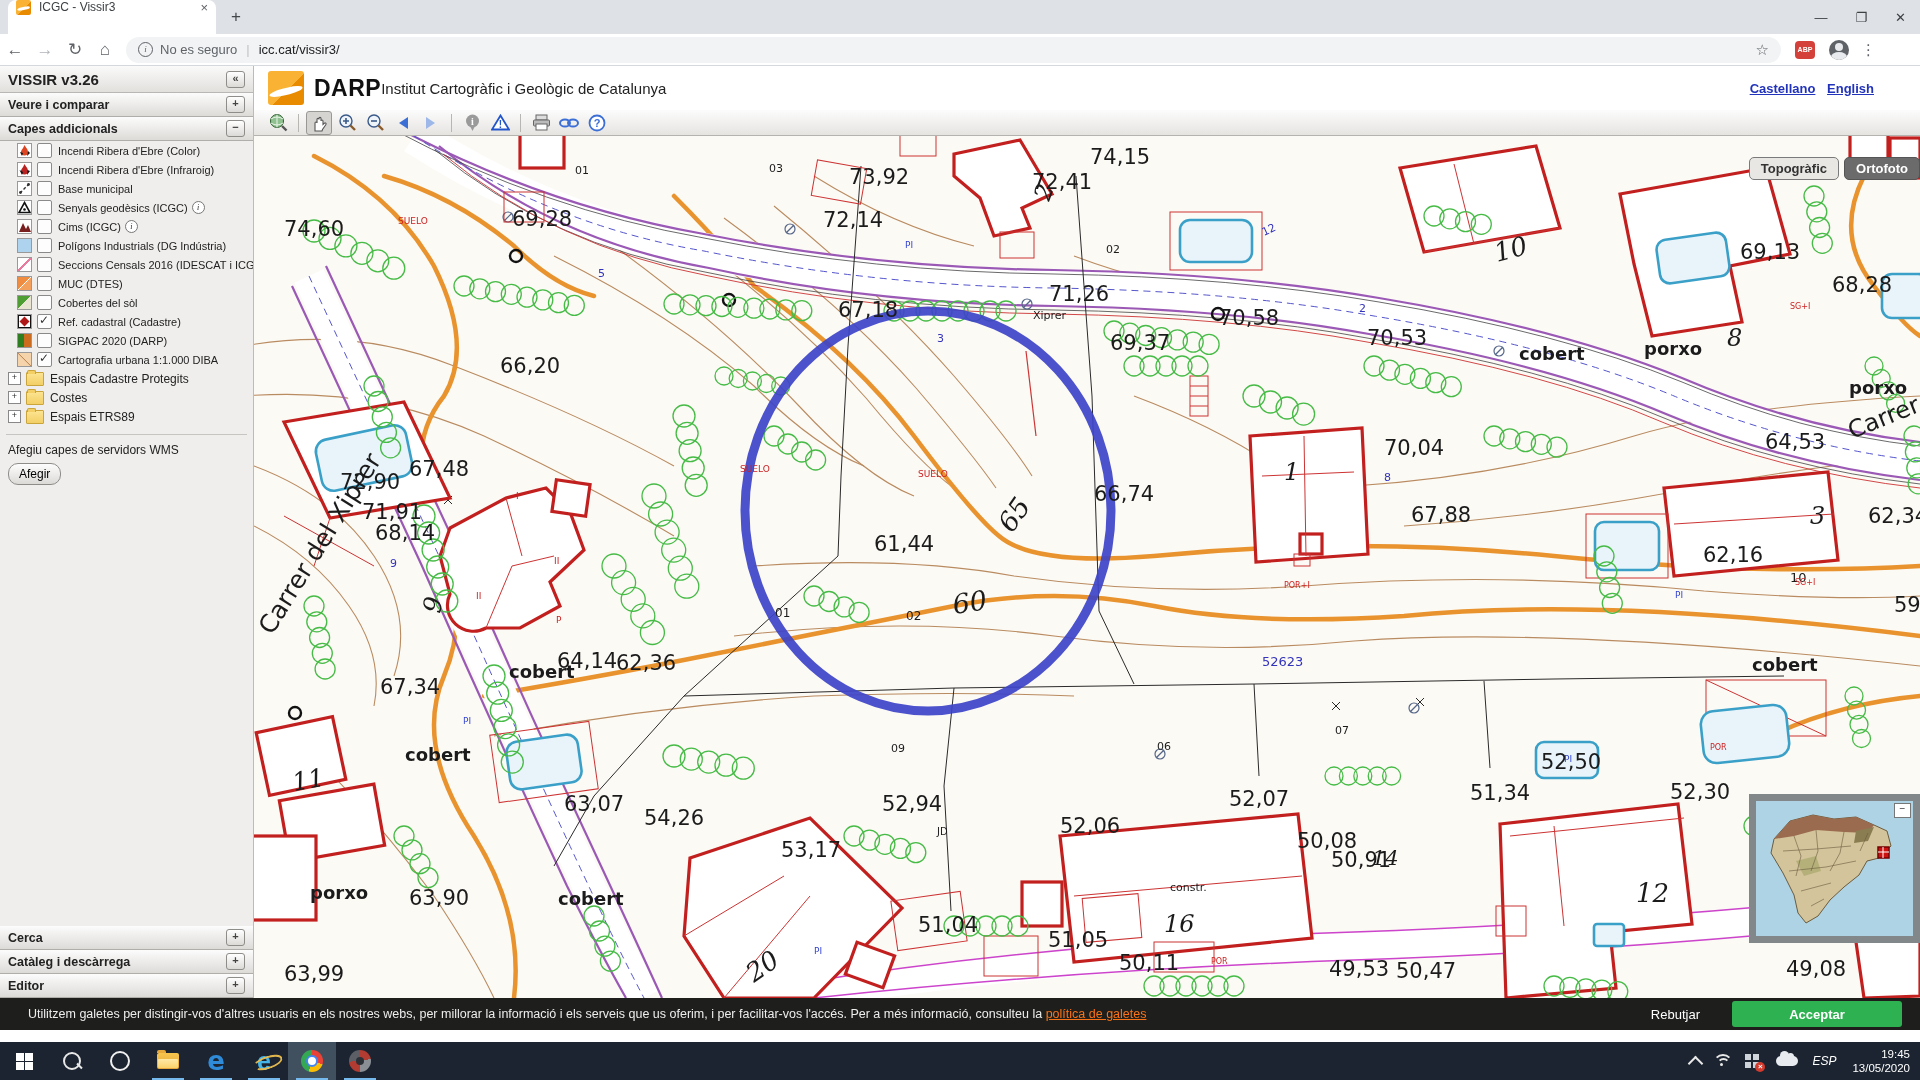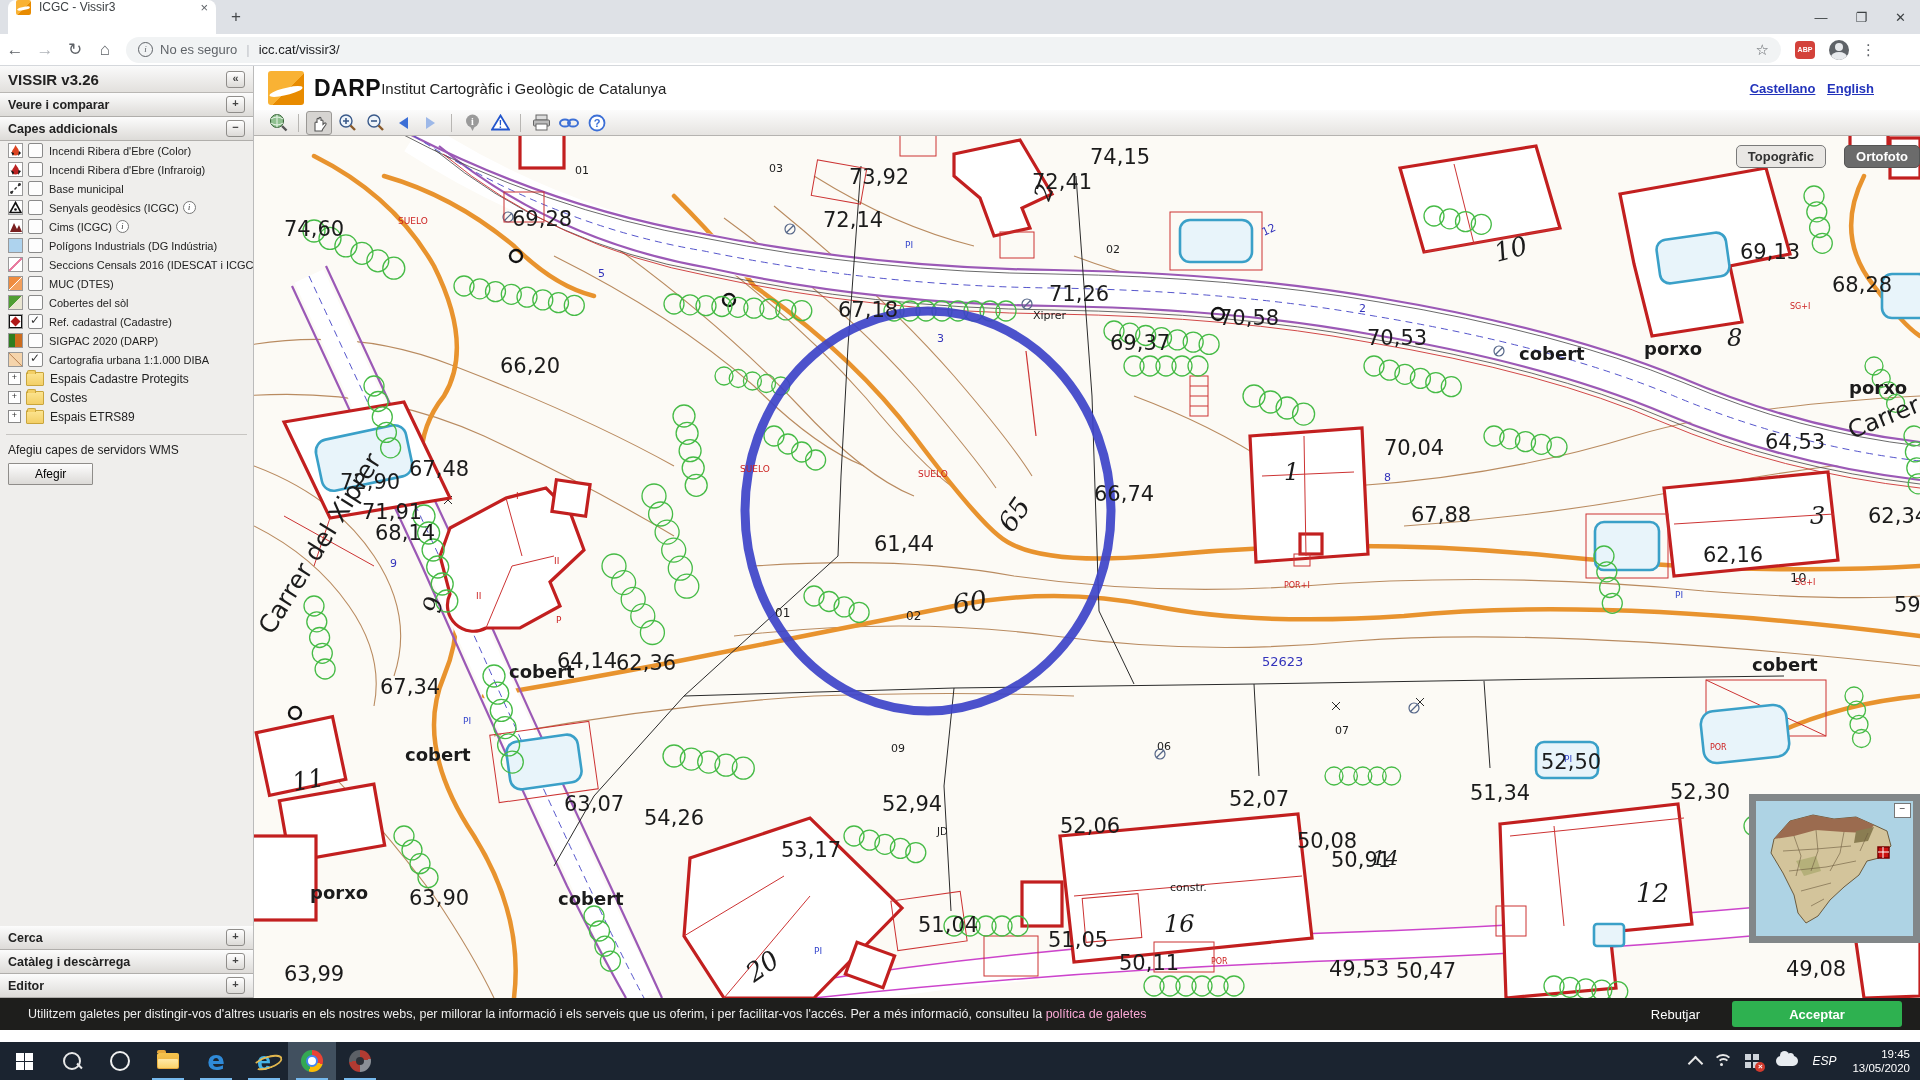--- a/index.html
+++ b/index.html
@@ -38,21 +38,21 @@
 
   
   #sidebar{left:0;top:66px;width:254px;height:932px;background:#efeeec;border-right:1px solid #bbb;
        box-sizing:border-box;overflow:hidden;font-size:11px;color:#222;}
   .sb-title{height:26px;background:linear-gradient(#fafafa,#e2e0dd);border-bottom:1px solid #b9b7b4;
        font-size:15px;font-weight:bold;display:flex;align-items:center;padding:0 8px;}
   .sb-sec{height:23px;background:linear-gradient(#fcfcfc,#dddbd8);border-bottom:1px solid #b0aeab;
        font-size:12.5px;font-weight:bold;display:flex;align-items:center;padding:0 8px;}
   .mini-btn{margin-left:auto;width:17px;height:15px;border:1px solid #8f8d8a;border-radius:3px;
        background:linear-gradient(#fff,#dcdad7);font-size:11px;line-height:13px;text-align:center;color:#444;cursor:pointer;}
-  .layer-row{display:flex;align-items:center;height:19px;padding-left:8px;}
+  .layer-row{display:flex;align-items:center;height:19px;padding-left:17px;}
   .lic{width:15px;height:15px;flex:0 0 auto;margin-right:5px;box-sizing:border-box;border:1px solid #999;background:#fff;}
   .lic svg{display:block;}
   .lic-industrial{background:#aed3ee;}
   .lic-census{background:linear-gradient(135deg,transparent 45%,#e87ca0 46%,#e87ca0 54%,transparent 55%),#fff;}
   .lic-muc{background:linear-gradient(135deg,#ef8c3f 46%,#fff 50%,#f3a05d 54%);}
   .lic-landcover{background:linear-gradient(135deg,#4f9e33 49%,#e9e5d2 50%);}
   .lic-sigpac{background:linear-gradient(90deg,#2e7d1f 50%,#cc6c1e 50%);}
   .lic-urban{background:linear-gradient(45deg,transparent 46%,#c08a5a 47%,#c08a5a 52%,transparent 53%),#f5d4ab;}
   .cb{width:13px;height:13px;border:1px solid #8a8a8a;border-radius:2px;background:#fdfdfd;flex:0 0 auto;
       margin-right:6px;position:relative;}
@@ -61,21 +61,21 @@
   .infoi{display:inline-block;width:11px;height:11px;border:1px solid #777;border-radius:50%;font-size:8px;line-height:11px;
       text-align:center;font-family:"Liberation Serif",serif;font-style:italic;margin-left:4px;vertical-align:-1px;background:#fff;}
   .folder-row{display:flex;align-items:center;height:19px;padding-left:8px;font-size:12px;}
   .expander{width:11px;height:11px;border:1px solid #888;background:#fff;font-size:9px;line-height:9px;text-align:center;
       color:#333;margin-right:5px;flex:0 0 auto;}
   .folder{width:16px;height:12px;background:linear-gradient(#fce491,#f3cf66);border:1px solid #c9a53c;border-radius:1px;
       margin-right:6px;flex:0 0 auto;position:relative;}
   .folder::before{content:"";position:absolute;left:0;top:-3px;width:7px;height:3px;background:#f3cf66;border:1px solid #c9a53c;border-bottom:none;border-radius:2px 2px 0 0;}
   .sb-hr{border:none;border-top:1px solid #c7c5c2;margin:8px 6px 6px 6px;}
   .wms-label{padding:2px 8px 6px 8px;font-size:12px;}
-  .btn-afegir{margin-left:8px;padding:3px 26px;font-size:12px;border:1px solid #8f8d8a;border-radius:1px;
+  .btn-afegir{margin-left:8px;padding:3px 10px;font-size:12px;border:1px solid #8f8d8a;border-radius:10px;
       background:linear-gradient(#fdfdfd,#dcdad7);cursor:pointer;text-align:right;}
   #sb-bottom{position:absolute;left:0;bottom:0;width:100%;}
 
   
   #appheader{left:254px;top:66px;width:1666px;height:44px;background:#fff;display:flex;align-items:center;}
   .icgc-logo{width:36px;height:34px;margin-left:14px;background:linear-gradient(135deg,#f9b234 55%,#e88b00 55%);
       border-radius:3px;position:relative;overflow:hidden;}
   .icgc-logo::after{content:"";position:absolute;left:1px;top:17px;width:34px;height:7px;background:#fff;border-radius:50%/60%;transform:rotate(-14deg);}
   .icgc-word{font-size:23px;font-weight:bold;letter-spacing:.5px;color:#111;margin-left:10px;}
   .icgc-org{font-size:15px;color:#222;margin-left:0;}
@@ -83,34 +83,34 @@
   #langlinks span{text-decoration:underline;cursor:pointer;margin-left:8px;}
   #maptoolbar{left:254px;top:110px;width:1666px;height:26px;background:linear-gradient(#fcfcfc,#e6e4e1);
       border-bottom:1px solid #b5b3b0;box-sizing:border-box;display:flex;align-items:center;padding-left:10px;}
   .tbtn{width:24px;height:22px;display:flex;align-items:center;justify-content:center;border:1px solid transparent;
       border-radius:3px;margin:0 1px;cursor:pointer;}
   .tbtn.active{background:#d6d4d1;border-color:#9a9895;}
   .tsep{width:1px;height:18px;background:#b8b6b3;margin:0 6px;}
 
   
   #mapwrap{left:254px;top:136px;width:1666px;height:862px;background:#fcfaf5;overflow:hidden;}
-  #basebtns{position:absolute;top:9px;right:0;display:flex;gap:18px;z-index:5;}
+  #basebtns{position:absolute;top:21px;right:0;display:flex;gap:5px;z-index:5;}
   .basebtn{font-size:13px;font-weight:bold;padding:3px 11px;border-radius:5px;border:1px solid #7a7a7a;cursor:pointer;}
   .basebtn.light{background:#e9e7e4;color:#333;}
   .basebtn.dark{background:#6b6b6b;color:#fff;border-color:#555;}
   #inset{position:absolute;right:0;bottom:55px;width:157px;height:135px;background:#b9d9e8;
       border:7px solid rgba(120,120,120,.85);box-sizing:content-box;z-index:5;}
   #inset-min{position:absolute;top:2px;right:2px;width:15px;height:13px;background:#fff;border:1px solid #777;
       font-size:10px;line-height:10px;text-align:center;color:#333;cursor:pointer;z-index:6;}
 
   
   #cookiebar{left:0;top:998px;width:1920px;height:32px;background:#1e1e1c;color:#eee;display:flex;align-items:center;
       font-size:12.5px;z-index:8;}
   #cookiebar .txt{margin-left:28px;}
-  #cookiebar a{color:#f9a8d4;cursor:pointer;}
+  #cookiebar a{color:#f97316;text-decoration:underline;cursor:pointer;}
   #btn-rebutjar{margin-left:auto;background:none;border:none;color:#fff;font-size:13px;cursor:pointer;margin-right:26px;}
   #btn-acceptar{width:170px;height:26px;background:#2eb150;color:#fff;border:none;border-radius:3px;
       font-size:13px;font-weight:bold;cursor:pointer;margin-right:18px;}
 
   
   #taskbar{left:0;top:1042px;width:1920px;height:38px;background:#1b2430;display:flex;align-items:center;z-index:9;}
   .tb-cell{width:48px;height:38px;display:flex;align-items:center;justify-content:center;position:relative;flex:0 0 auto;}
   .tb-cell.running::after{content:"";position:absolute;left:8px;bottom:0;width:32px;height:2px;background:#76b9ed;}
   .tb-cell.active{background:#41505f;}
   .winlogo{width:17px;height:17px;display:grid;grid-template-columns:8px 8px;grid-template-rows:8px 8px;gap:1px;}

